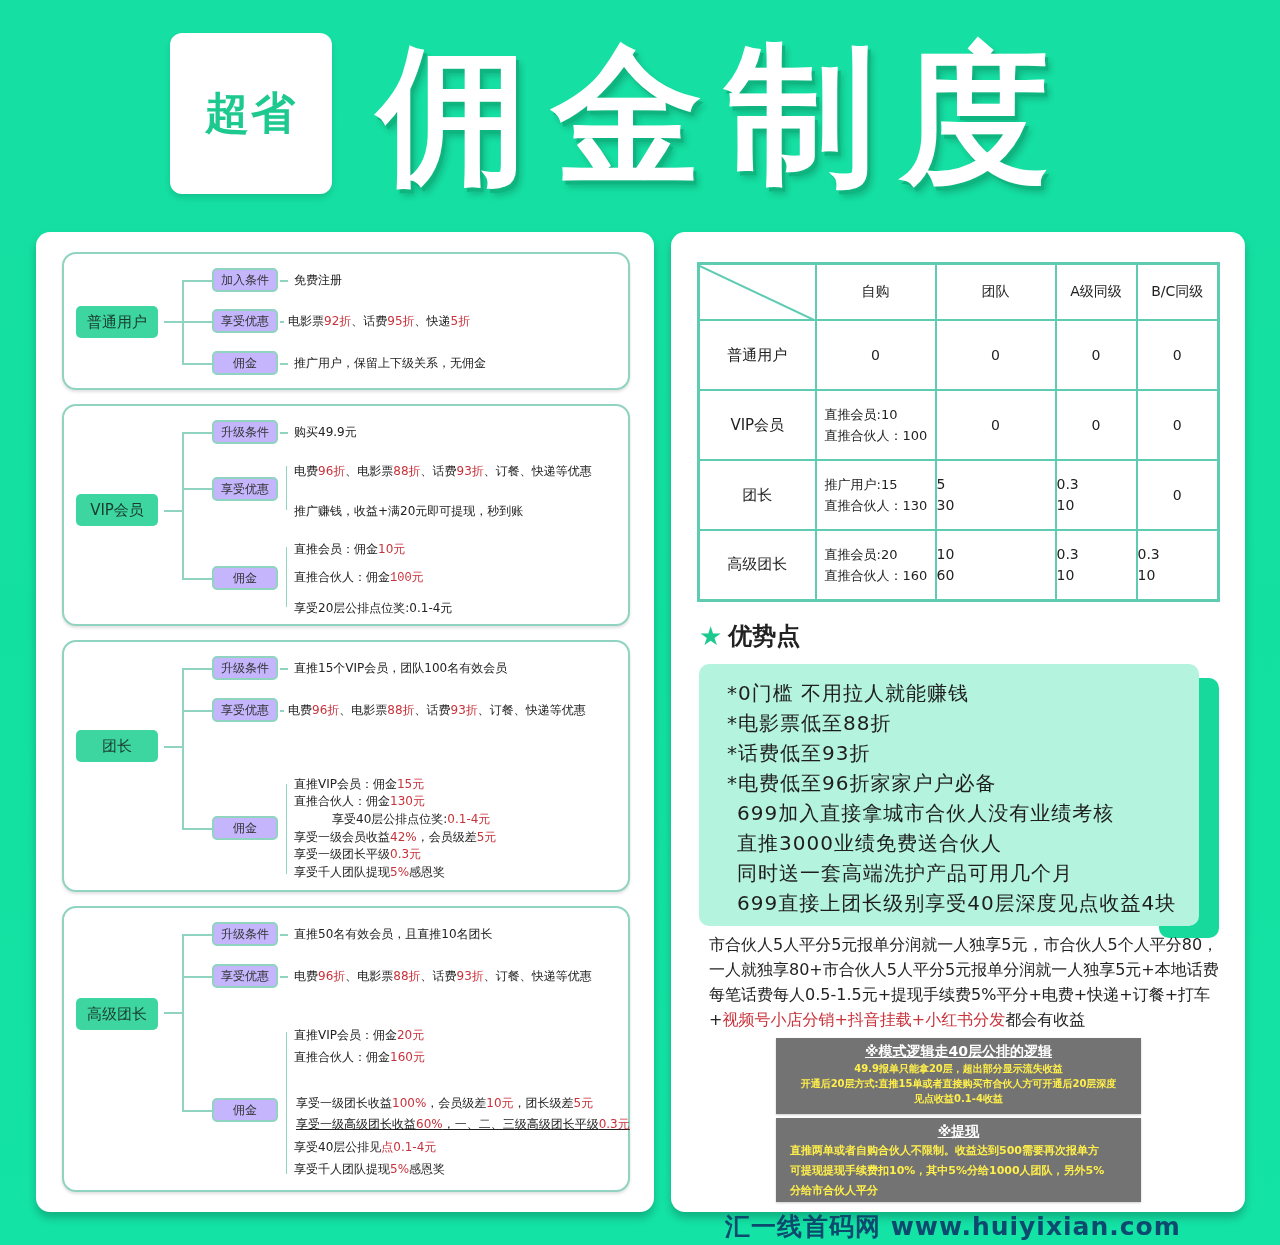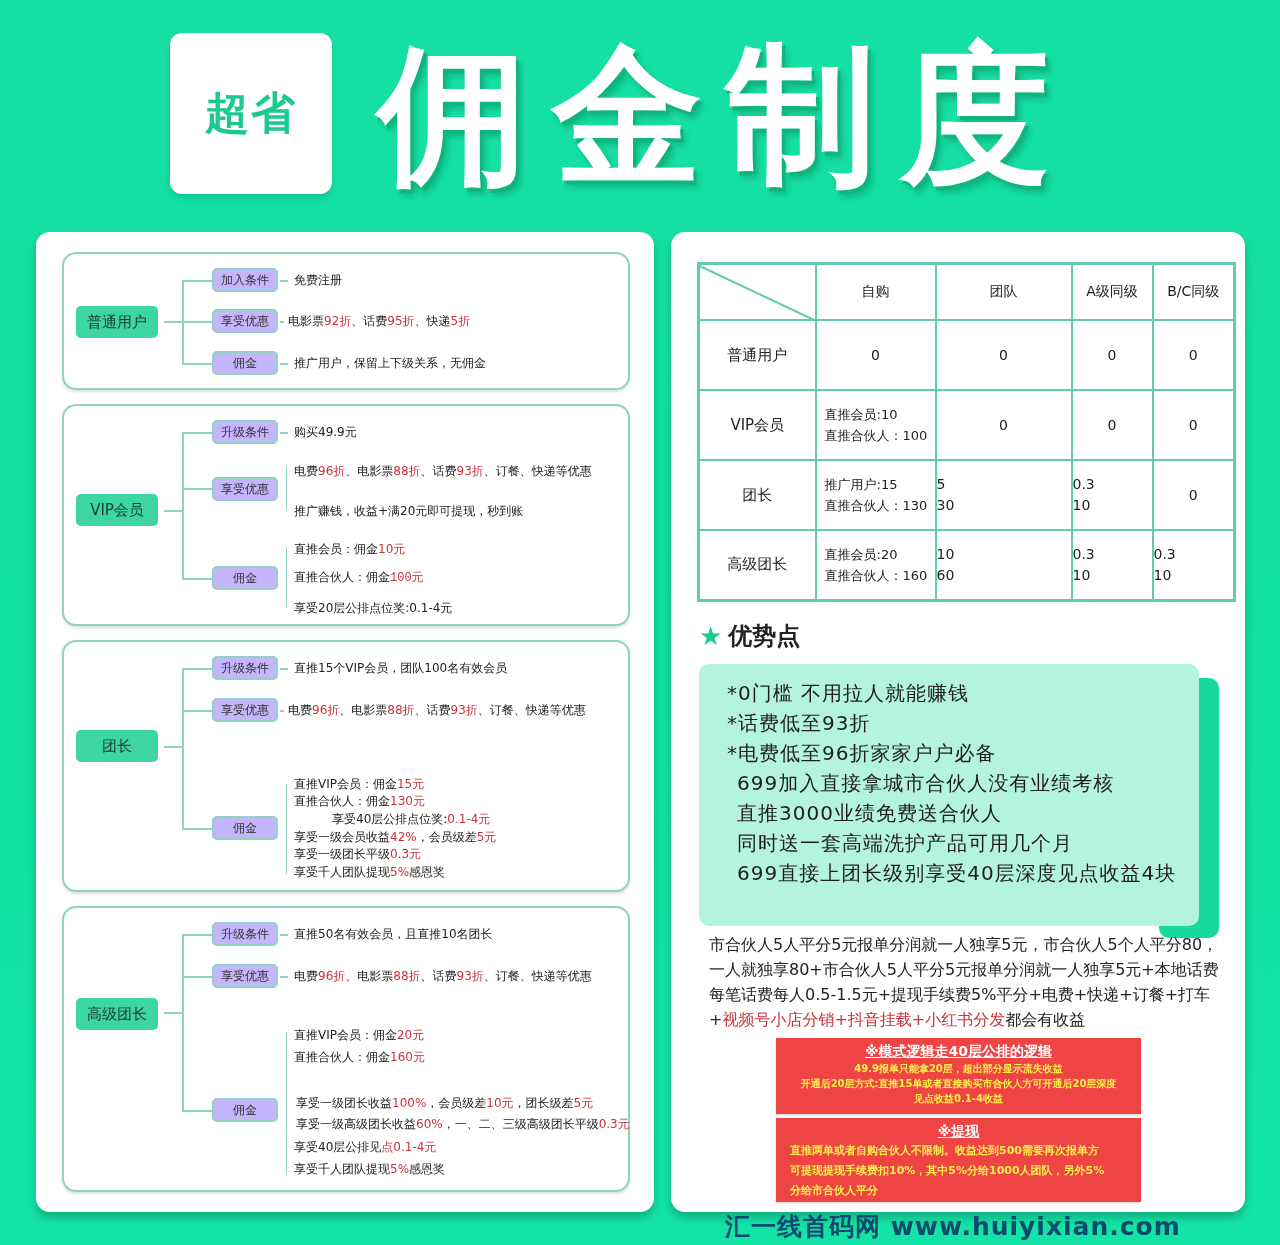--- a/index.html
+++ b/index.html
@@ -109,21 +109,21 @@
     padding: 14px 0 0 28px;
   }
   .adv-line { font-size: 20px; line-height: 30px; color: #1e1e1e; white-space: nowrap; letter-spacing: 1px; }
 
   .desc {
     position: absolute; left: 38px; top: 700px; width: 510px;
     font-size: 16px; line-height: 25px; color: #222;
   }
 
   .blue-box {
-    position: absolute; left: 105px; width: 365px; background: #ef4444;
+    position: absolute; left: 105px; width: 365px; background: #737373;
     color: #ffef4a; text-align: center; font-weight: bold;
     box-shadow: 0 1px 2px rgba(0,0,0,0.2);
   }
   .blue-title { color: #fff; font-size: 14px; text-decoration: underline; padding-top: 5px; }
   .blue-body { font-size: 10px; line-height: 15px; }
   .blue-body.left { text-align: left; padding: 0 14px; font-size: 11px; line-height: 20px; }
 
   .footer {
     position: absolute; left: 725px; top: 1210px; height: 34px;
     font-size: 25px; font-weight: bold; color: #0c4a6e; white-space: nowrap;
@@ -213,36 +213,36 @@
     <div class="cat-box" style="top:56px;">享受优惠</div>
     <div class="cat-box" style="top:190px;">佣金</div>
     <div class="tier-hline" style="left:216px;top:26px;width:8px;"></div>
     <div class="tier-hline" style="left:216px;top:68px;width:8px;"></div>
     <div class="bracket" style="left:222px;top:124px;height:142px;"></div>
     <div class="leaf" style="left:230px;top:18px;"><span>直推50名有效会员，且直推10名团长</span></div>
     <div class="leaf" style="left:230px;top:60px;"><span>电费</span><span class="red">96折</span><span>、电影票</span><span class="red">88折</span><span>、话费</span><span class="red">93折</span><span>、订餐、快递等优惠</span></div>
     <div class="leaf" style="left:230px;top:119px;"><span>直推VIP会员：佣金</span><span class="red">20元</span></div>
     <div class="leaf" style="left:230px;top:141px;"><span>直推合伙人：佣金</span><span class="red">160元</span></div>
     <div class="leaf" style="left:232px;top:187px;"><span>享受一级团长收益</span><span class="red">100%</span><span>，会员级差</span><span class="red">10元</span><span>，团长级差</span><span class="red">5元</span></div>
-    <div class="leaf" style="left:232px;top:208px;"><span>享受一级高级团长收益</span><span class="red">60%</span><span>，一、二、三级高级团长平级</span><span class="red">0.3元</span></div>
+    <div class="leaf" style="left:232px;top:208px;text-decoration:underline;"><span>享受一级高级团长收益</span><span class="red">60%</span><span>，一、二、三级高级团长平级</span><span class="red">0.3元</span></div>
     <div class="leaf" style="left:230px;top:231px;"><span>享受40层公排见</span><span class="red">点0.1-4元</span></div>
     <div class="leaf" style="left:230px;top:253px;"><span>享受千人团队提现</span><span class="red">5%</span><span>感恩奖</span></div>
   </div>
 </div>
 
 <div class="panel panel-right">
 
   <table class="rtable">
     <tbody>
         <tr class="hdr">
       <td style="width:117px;padding:0;">
             <div class="diag"></div>
           </td>
       <td style="width:120px;">自购</td>
-      <td style="width:136px;">团队</td>
+      <td style="width:120px;">团队</td>
       <td style="width:81px;">A级同级</td>
       <td style="width:82px;">B/C同级</td>
     </tr>
     </tbody>
       <tbody id="table-body">
         <tr class="rowh">
           <td style="font-size: 15px;">普通用户</td>
           <td class="green-val">
             <div>0</div>
           </td>
@@ -312,20 +312,21 @@
       </tbody>
   </table>
 
   <div class="adv-title">
     <span class="star">★</span>
     <span>优势点</span>
   </div>
   <div class="adv-shadow"></div>
   <div class="adv-box">
     <div class="adv-line">*0门槛 不用拉人就能赚钱</div>
+    <div class="adv-line">*电影票低至88折</div>
     <div class="adv-line">*话费低至93折</div>
     <div class="adv-line">*电费低至96折家家户户必备</div>
     <div class="adv-line" style="padding-left:10px;"> 699加入直接拿城市合伙人没有业绩考核</div>
     <div class="adv-line" style="padding-left:10px;"> 直推3000业绩免费送合伙人</div>
     <div class="adv-line" style="padding-left:10px;"> 同时送一套高端洗护产品可用几个月</div>
     <div class="adv-line" style="padding-left:10px;"> 699直接上团长级别享受40层深度见点收益4块</div>
   </div>
 
   <div class="desc">
     <span>市合伙人5人平分5元报单分润就一人独享5元，市合伙人5个人平分80，一人就独享80+市合伙人5人平分5元报单分润就一人独享5元+本地话费每笔话费每人0.5-1.5元+提现手续费5%平分+电费+快递+订餐+打车+</span><span class="red">视频号小店分销+抖音挂载+小红书分发</span><span>都会有收益</span>

